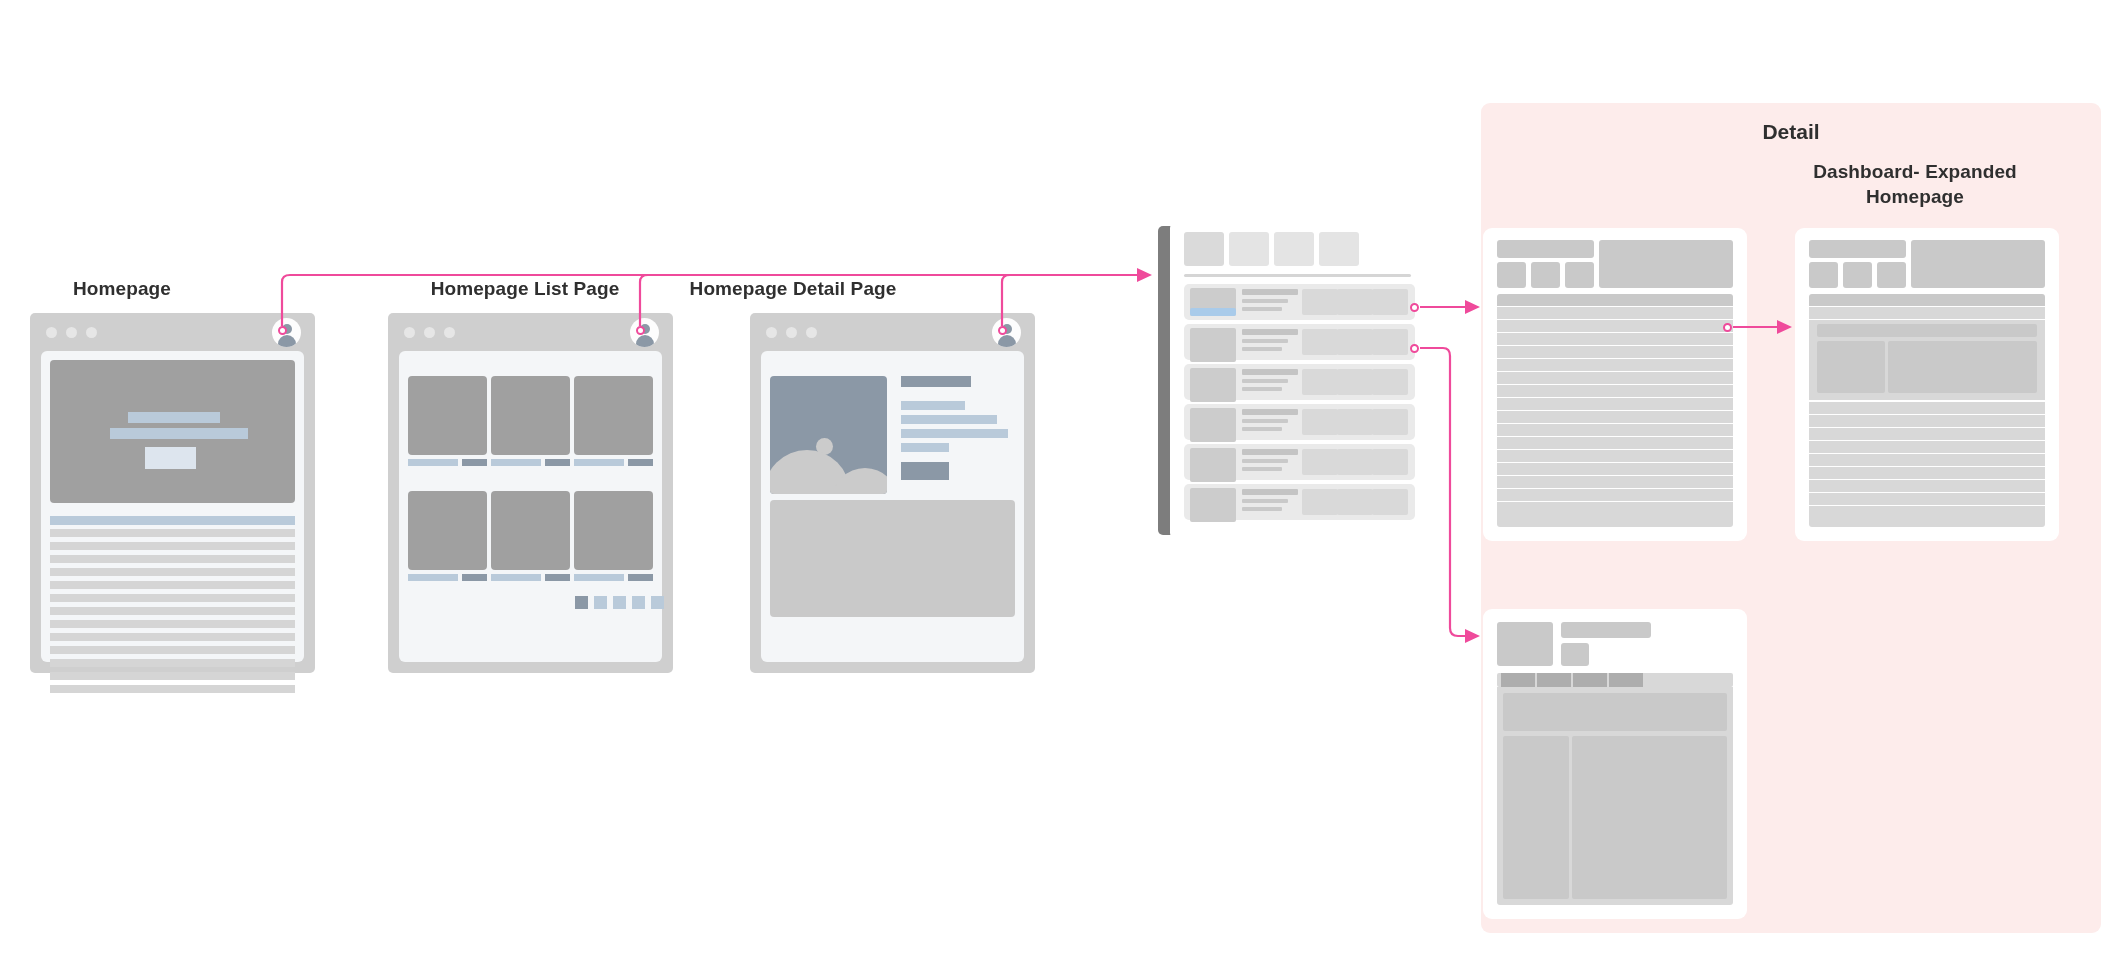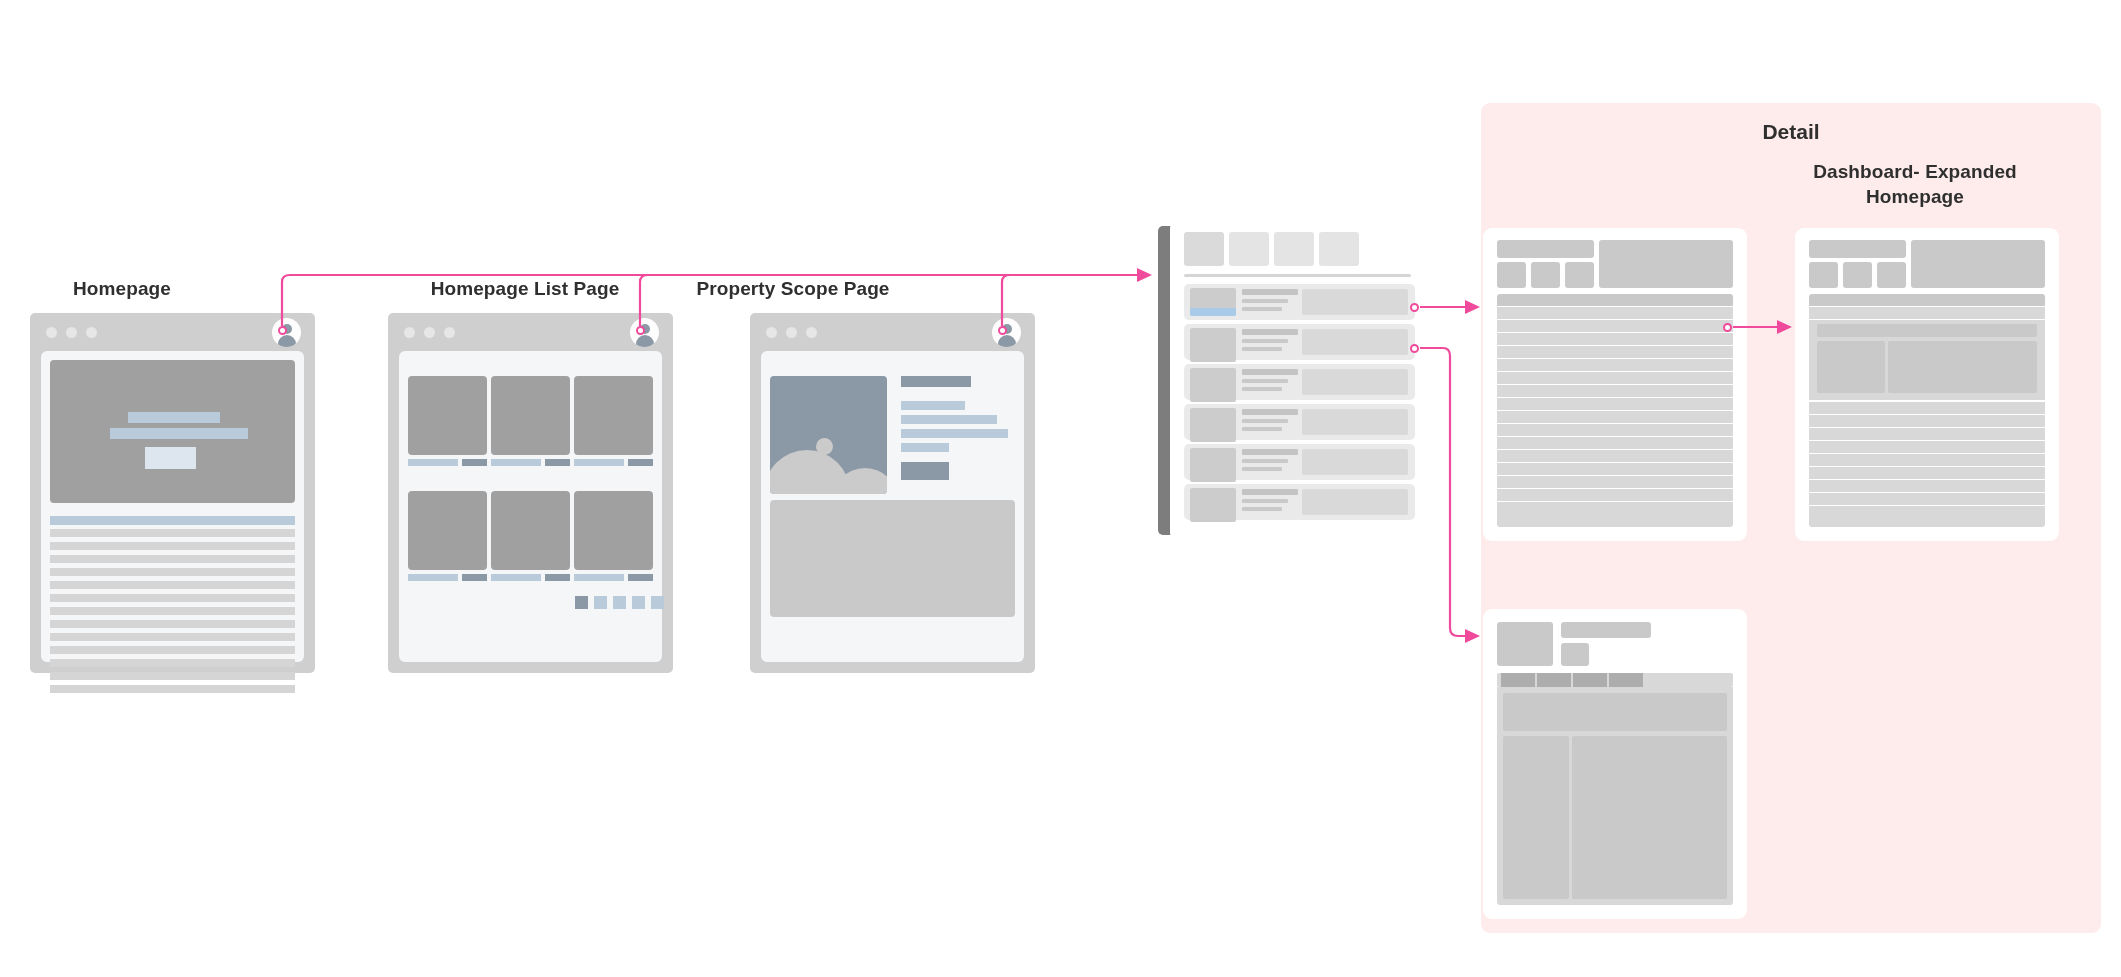--- a/index.html
+++ b/index.html
@@ -336,21 +336,21 @@
       <div class="blk dark" style="left:229px; top:223px; width:25px; height:7px; border-radius:0;"></div>
 
       <div class="blk dark" style="left:176px; top:245px; width:13px; height:13px; border-radius:0;"></div>
       <div class="blk blue" style="left:195px; top:245px; width:13px; height:13px; border-radius:0;"></div>
       <div class="blk blue" style="left:214px; top:245px; width:13px; height:13px; border-radius:0;"></div>
       <div class="blk blue" style="left:233px; top:245px; width:13px; height:13px; border-radius:0;"></div>
       <div class="blk blue" style="left:252px; top:245px; width:13px; height:13px; border-radius:0;"></div>
     </div>
   </div>
 
-  <div class="scr-title" style="left:648px; top:277px; width:290px;">Property Scope Page</div>
+  <div class="scr-title" style="left:648px; top:277px; width:290px;">Homepage Detail Page</div>
   <div class="window" style="left:750px; top:313px; width:285px; height:360px;">
     <div class="win-bar">
       <div class="dot d1"></div>
       <div class="dot d2"></div>
       <div class="dot d3"></div>
       <div class="avatar">
         <div class="head"></div>
         <div class="body"></div>
       </div>
     </div>

